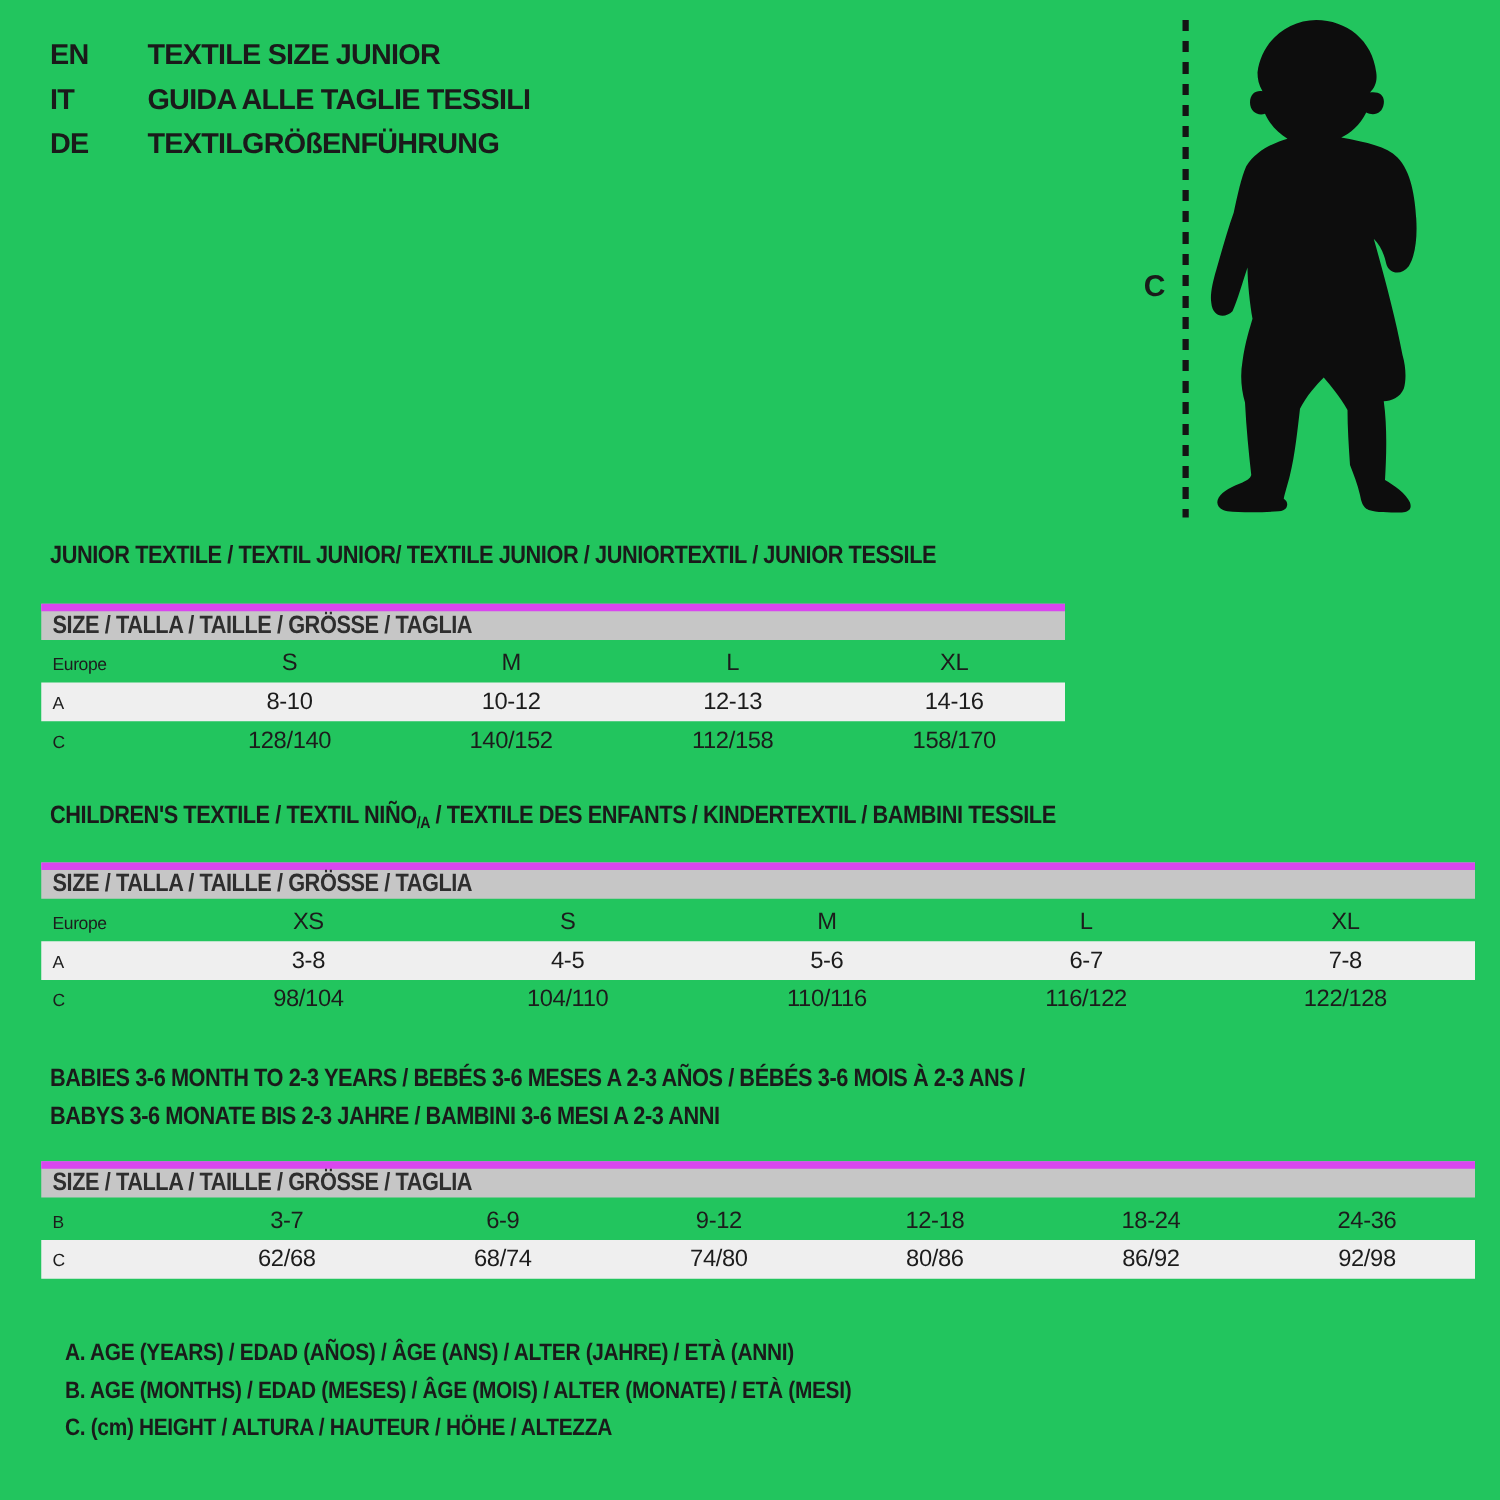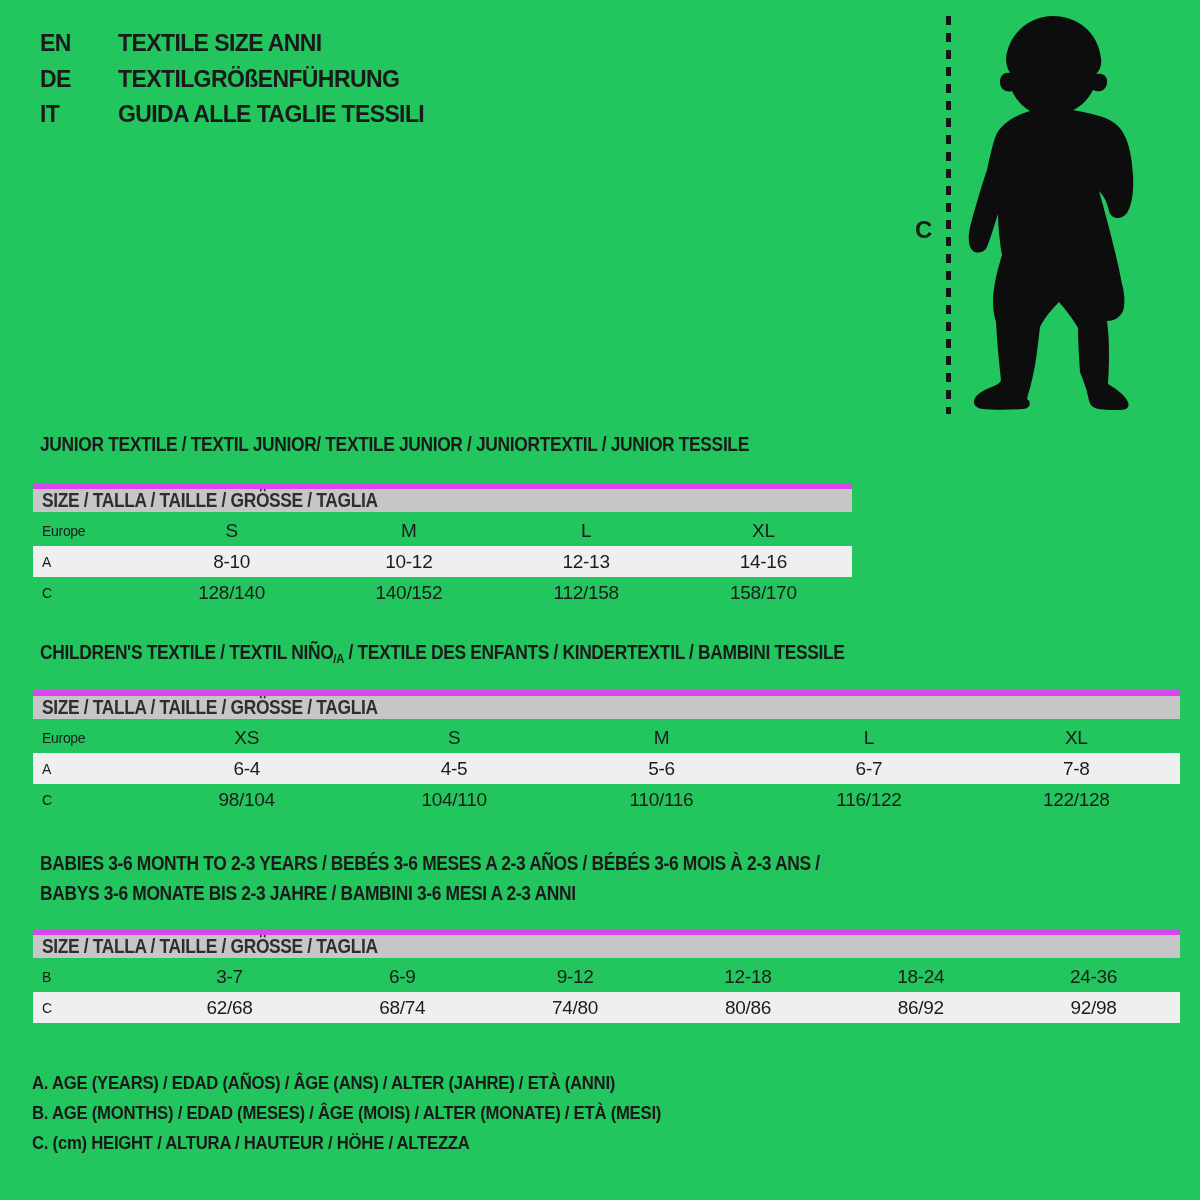--- a/index.html
+++ b/index.html
@@ -55,43 +55,43 @@
   .trow.shaded{background:#efefef;}
   .tlabel{
     padding-left:9px;text-align:left;
     font-weight:400;font-size:14px;letter-spacing:-0.3px;color:#1c1c1c;
   }
   .tcell{
     text-align:center;
     font-weight:400;font-size:19px;letter-spacing:-0.3px;color:#1c1c1c;
   }
   
-  .legend{position:absolute;left:32px;top:1068px;}
+  .legend{position:absolute;left:52px;top:1068px;}
   .legend-line{
     line-height:30px;font-weight:700;font-size:19px;letter-spacing:-0.3px;
     white-space:nowrap;transform:scaleX(0.88);transform-origin:0 50%;
   }
 </style>
 </head>
 <body>
 
 <div class="canvas">
 
   <div class="lang-block">
     <div class="lang-row">
       <span class="lang-code">EN</span>
-      <span class="lang-title">TEXTILE SIZE ANNI</span>
+      <span class="lang-title">TEXTILE SIZE JUNIOR</span>
+    </div>
+    <div class="lang-row">
+      <span class="lang-code">IT</span>
+      <span class="lang-title">GUIDA ALLE TAGLIE TESSILI</span>
     </div>
     <div class="lang-row">
       <span class="lang-code">DE</span>
       <span class="lang-title">TEXTILGRÖßENFÜHRUNG</span>
-    </div>
-    <div class="lang-row">
-      <span class="lang-code">IT</span>
-      <span class="lang-title">GUIDA ALLE TAGLIE TESSILI</span>
     </div>
   </div>
 
   <div class="height-line"></div>
   <div class="height-label">C</div>
   <svg class="toddler" viewBox="0 0 180 402" aria-hidden="true">
     <path fill="#0d0d0d" d="M 93 4
       C 117 4 138 20 141 46 C 142 53 140 58 136 62
       C 143 61 148 64 147 71 C 146 79 139 81 133 78
       C 128 88 120 95 113 98 C 134 102 149 105 158 114
@@ -154,21 +154,21 @@
     <div class="trow cols5">
       <span class="tlabel">Europe</span>
       <span class="tcell">XS</span>
       <span class="tcell">S</span>
       <span class="tcell">M</span>
       <span class="tcell">L</span>
       <span class="tcell">XL</span>
     </div>
     <div class="trow cols5 shaded">
       <span class="tlabel">A</span>
-      <span class="tcell">6-4</span>
+      <span class="tcell">3-8</span>
       <span class="tcell">4-5</span>
       <span class="tcell">5-6</span>
       <span class="tcell">6-7</span>
       <span class="tcell">7-8</span>
     </div>
     <div class="trow cols5">
       <span class="tlabel">C</span>
       <span class="tcell">98/104</span>
       <span class="tcell">104/110</span>
       <span class="tcell">110/116</span>

